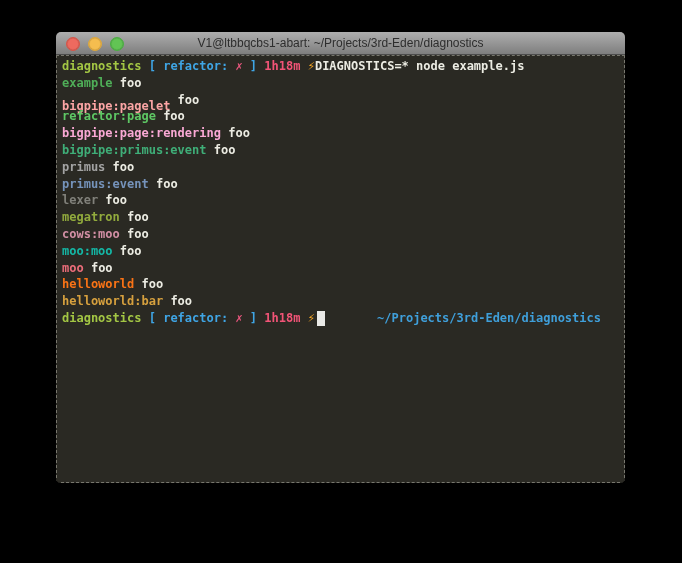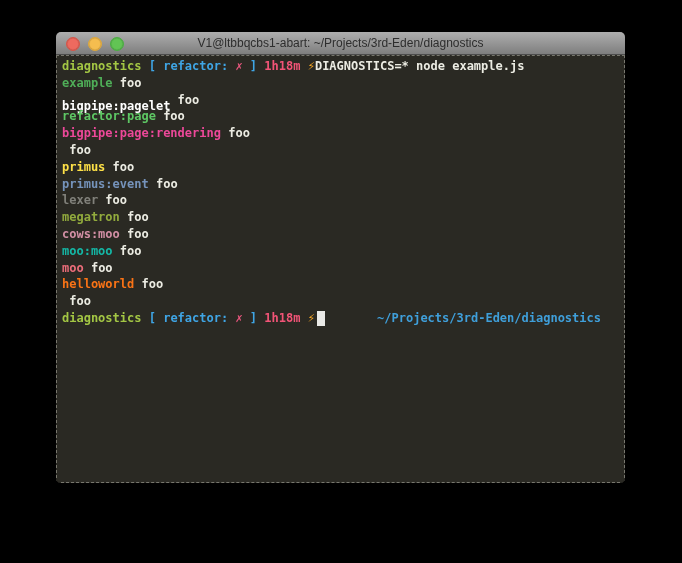--- a/index.html
+++ b/index.html
@@ -101,29 +101,29 @@
       <div class="lights">
         <span class="light red"></span>
         <span class="light yellow"></span>
         <span class="light green"></span>
       </div>
       <div class="title">V1@ltbbqcbs1-abart: ~/Projects/3rd-Eden/diagnostics</div>
     </div>
     <div class="terminal" id="terminal" style="background: rgb(42, 41, 35);">
         <div class="line"><span style="color: rgb(163, 198, 68);">diagnostics</span><span style="color: rgb(63, 165, 229);"> [ refactor: </span><span style="color: rgb(232, 86, 125);">✗</span><span style="color: rgb(63, 165, 229);"> ] </span><span style="color: rgb(242, 84, 119);">1h18m</span><span style="color: rgb(236, 236, 227);"> </span><span style="color: rgb(246, 166, 35);">⚡</span><span style="color: rgb(236, 236, 227);">DIAGNOSTICS=* node example.js</span></div>
         <div class="line"><span style="color: rgb(79, 174, 88);">example</span><span style="color: rgb(236, 236, 227);"> foo</span></div>
-        <div class="line"><span style="color: #ffffff; margin-top: 12px;">bigpipe:pagelet</span><span style="color: rgb(236, 236, 227);"> foo</span></div>
+        <div class="line"><span style="color: #fca5a5; margin-top: 12px;">bigpipe:pagelet</span><span style="color: rgb(236, 236, 227);"> foo</span></div>
         <div class="line"><span style="color: rgb(94, 199, 100);">refactor:page</span><span style="color: rgb(236, 236, 227);"> foo</span></div>
-        <div class="line"><span style="color: #ec4899;">bigpipe:page:rendering</span><span style="color: rgb(236, 236, 227);"> foo</span></div>
-        <div class="line"><span style="color: rgb(236, 236, 227);"> foo</span></div>
-        <div class="line"><span style="color: #fde047;">primus</span><span style="color: rgb(236, 236, 227);"> foo</span></div>
+        <div class="line"><span style="color: #f9a8d4;">bigpipe:page:rendering</span><span style="color: rgb(236, 236, 227);"> foo</span></div>
+        <div class="line"><span style="color: rgb(63, 174, 120);">bigpipe:primus:event</span><span style="color: rgb(236, 236, 227);"> foo</span></div>
+        <div class="line"><span style="color: #a3a3a3;">primus</span><span style="color: rgb(236, 236, 227);"> foo</span></div>
         <div class="line"><span style="color: rgb(117, 147, 187);">primus:event</span><span style="color: rgb(236, 236, 227);"> foo</span></div>
         <div class="line"><span style="color: rgb(128, 128, 122);">lexer</span><span style="color: rgb(236, 236, 227);"> foo</span></div>
         <div class="line"><span style="color: rgb(146, 171, 61);">megatron</span><span style="color: rgb(236, 236, 227);"> foo</span></div>
         <div class="line"><span style="color: rgb(210, 143, 165);">cows:moo</span><span style="color: rgb(236, 236, 227);"> foo</span></div>
         <div class="line"><span style="color: #14b8a6;">moo:moo</span><span style="color: rgb(236, 236, 227);"> foo</span></div>
         <div class="line"><span style="color: rgb(236, 109, 122);">moo</span><span style="color: rgb(236, 236, 227);"> foo</span></div>
         <div class="line"><span style="color: #f97316;">helloworld</span><span style="color: rgb(236, 236, 227);"> foo</span></div>
-        <div class="line"><span style="color: rgb(236, 236, 227);"> foo</span></div>
+        <div class="line"><span style="color: rgb(214, 160, 62);">helloworld:bar</span><span style="color: rgb(236, 236, 227);"> foo</span></div>
         <div class="line"><span style="color: rgb(163, 198, 68);">diagnostics</span><span style="color: rgb(63, 165, 229);"> [ refactor: </span><span style="color: rgb(232, 86, 125);">✗</span><span style="color: rgb(63, 165, 229);"> ] </span><span style="color: rgb(242, 84, 119);">1h18m</span><span style="color: rgb(236, 236, 227);"> </span><span style="color: rgb(246, 166, 35);">⚡</span><span class="cursor" style="background: rgb(233, 233, 230);"></span><span class="seg-right" style="color: rgb(63, 159, 218);">~/Projects/3rd-Eden/diagnostics</span></div>
       </div>
   </div>
 </div>
 
 </body></html>

